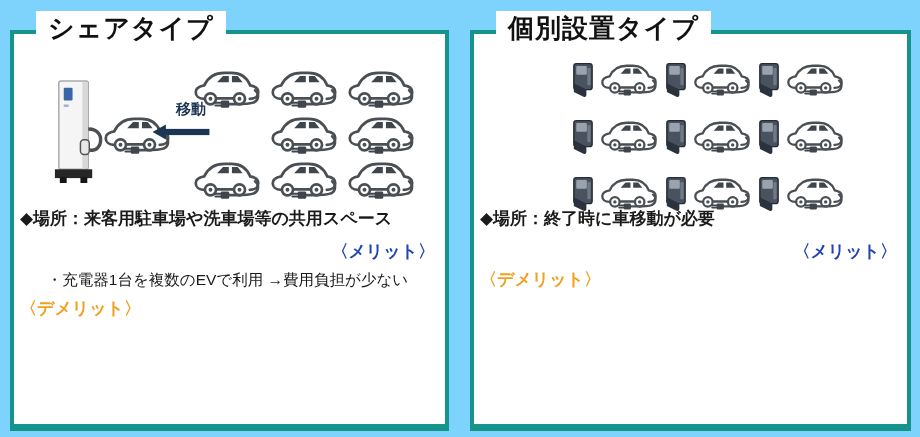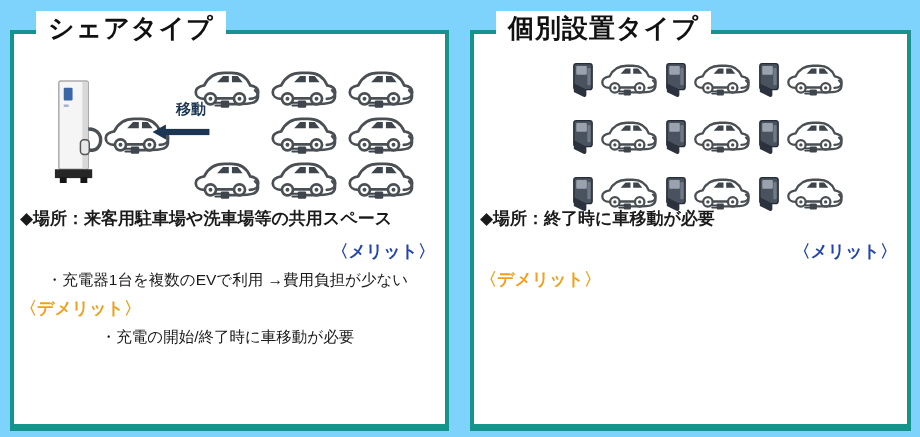--- a/index.html
+++ b/index.html
@@ -135,21 +135,20 @@
             <use href="#sym-car"></use>
           </svg>
         </div>
     </div>
 
     <div class="textblock">
       <p class="b">◆場所：来客用駐車場や洗車場等の共用スペース</p>
       <p class="merit">〈メリット〉</p>
       <p class="body">・充電器1台を複数のEVで利用 →費用負担が少ない</p>
       <p class="demerit">〈デメリット〉</p>
-      <p class="body">・充電の開始/終了時に車移動が必要</p>
     </div>
   </section>
 
   <section class="panel panel-right">
     <h2 class="panel-title">個別設置タイプ</h2>
 
     <div class="illus">
       <div class="pair-grid" style="grid-template-columns: repeat(3, 93px);">
           <div class="pair">
             <svg class="pair-wallbox">

